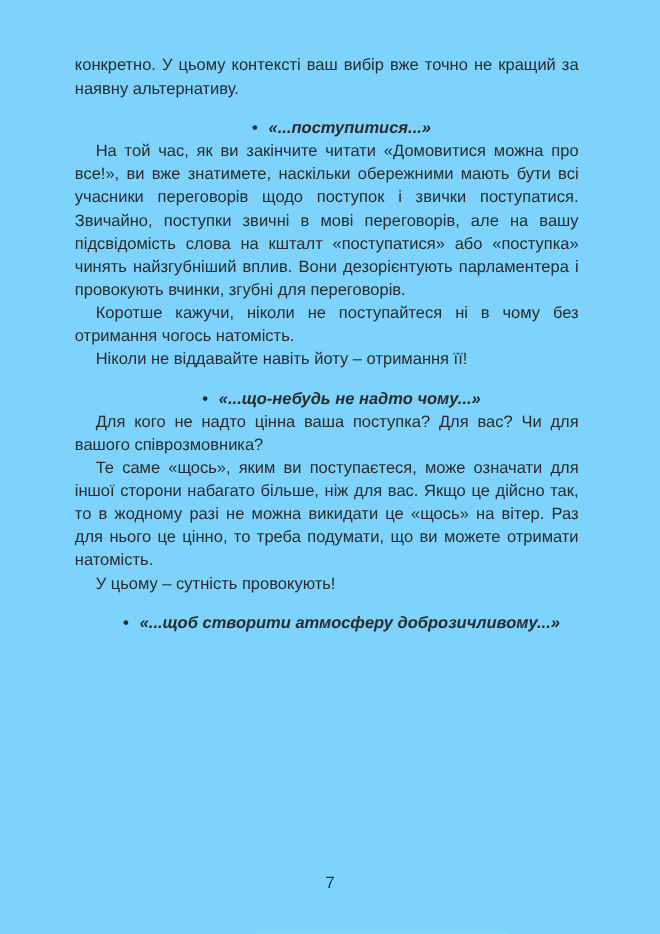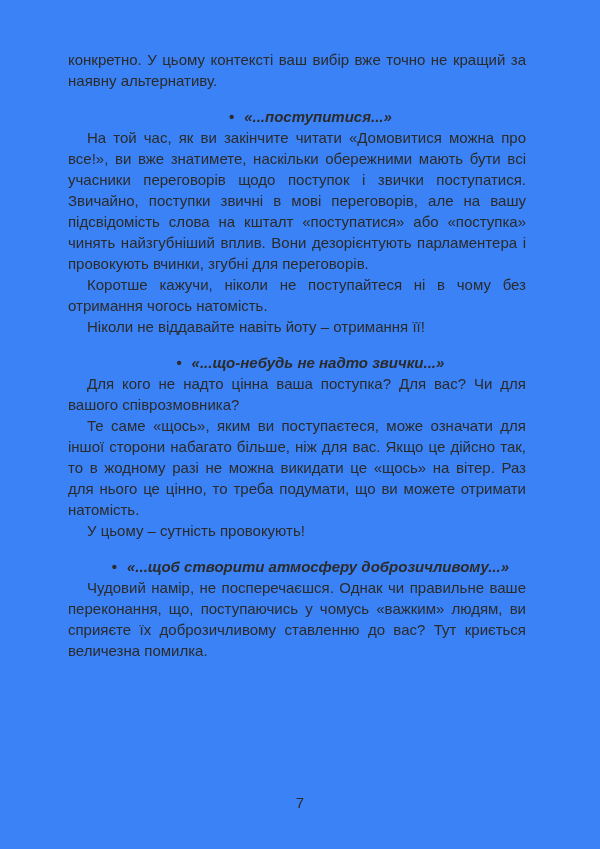--- a/index.html
+++ b/index.html
@@ -4,21 +4,21 @@
 <style>
   html, body {
     margin: 0;
     padding: 0;
     background: #ffffff;
   }
   .page {
     position: relative;
     width: 600px;
     height: 849px;
-    background: #3b82f6;
+    background: #7dd3fc;
     font-family: "Liberation Sans", sans-serif;
     color: #2b2b2b;
     overflow: hidden;
   }
   .content {
     position: absolute;
     left: 68px;
     top: 49px;
     width: 458px;
     font-size: 15px;
@@ -60,21 +60,20 @@
 </head>
 <body>
 
 <div class="page">
   <div class="content" id="content">
       <p class="para">конкретно. У цьому контексті ваш вибір вже точно не кращий за наявну альтернативу.</p>
       <div class="bullet-heading"><span class="bullet">•</span><span>«...поступитися...»</span></div>
       <p class="para indent">На той час, як ви закінчите читати «Домовитися можна про все!», ви вже знатимете, наскільки обережними мають бути всі учасники переговорів щодо поступок і звички поступатися. Звичайно, поступки звичні в мові переговорів, але на вашу підсвідомість слова на кшталт «поступатися» або «поступка» чинять найзгубніший вплив. Вони дезорієнтують парламентера і провокують вчинки, згубні для переговорів.</p>
       <p class="para indent">Коротше кажучи, ніколи не поступайтеся ні в чому без отримання чогось натомість.</p>
       <p class="para indent">Ніколи не віддавайте навіть йоту – отримання її!</p>
-      <div class="bullet-heading"><span class="bullet">•</span><span>«...що-небудь не надто звички...»</span></div>
+      <div class="bullet-heading"><span class="bullet">•</span><span>«...що-небудь не надто чому...»</span></div>
       <p class="para indent">Для кого не надто цінна ваша поступка? Для вас? Чи для вашого співрозмовника?</p>
       <p class="para indent">Те саме «щось», яким ви поступаєтеся, може означати для іншої сторони набагато більше, ніж для вас. Якщо це дійсно так, то в жодному разі не можна викидати це «щось» на вітер. Раз для нього це цінно, то треба подумати, що ви можете отримати натомість.</p>
       <p class="para indent">У цьому – сутність провокують!</p>
       <div class="bullet-heading"><span class="bullet">•</span><span>«...щоб створити атмосферу доброзичливому...»</span></div>
-      <p class="para indent">Чудовий намір, не посперечаєшся. Однак чи правильне ваше переконання, що, поступаючись у чомусь «важким» людям, ви сприяєте їх доброзичливому ставленню до вас? Тут криється величезна помилка.</p>
     </div>
   <div class="page-number">7</div>
 </div>
 
 </body></html>

